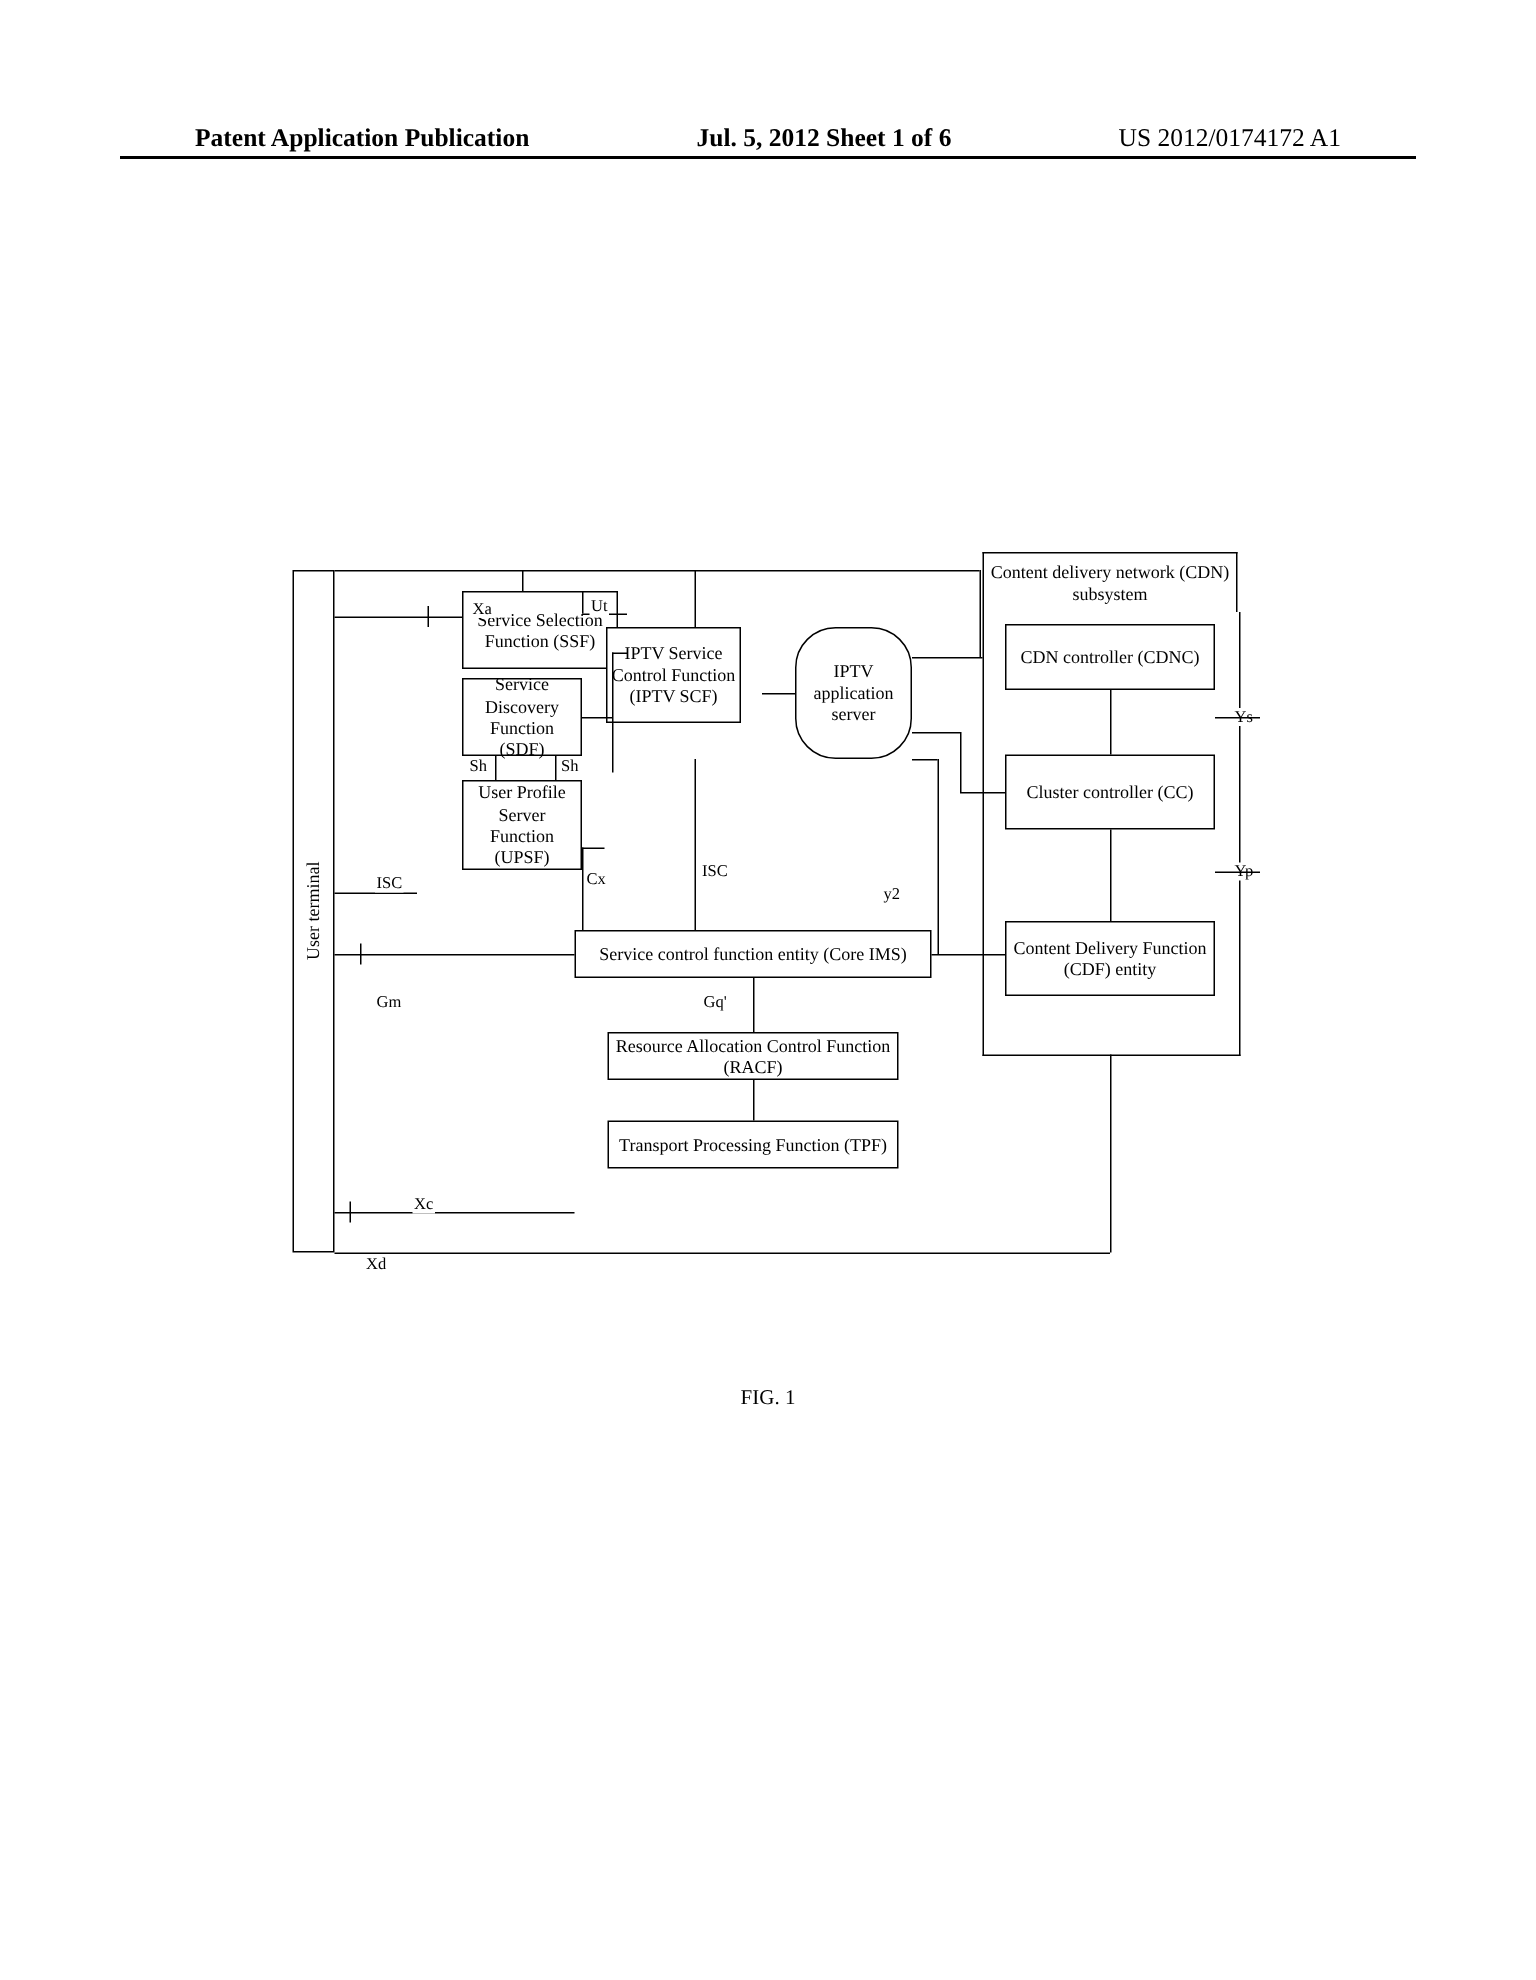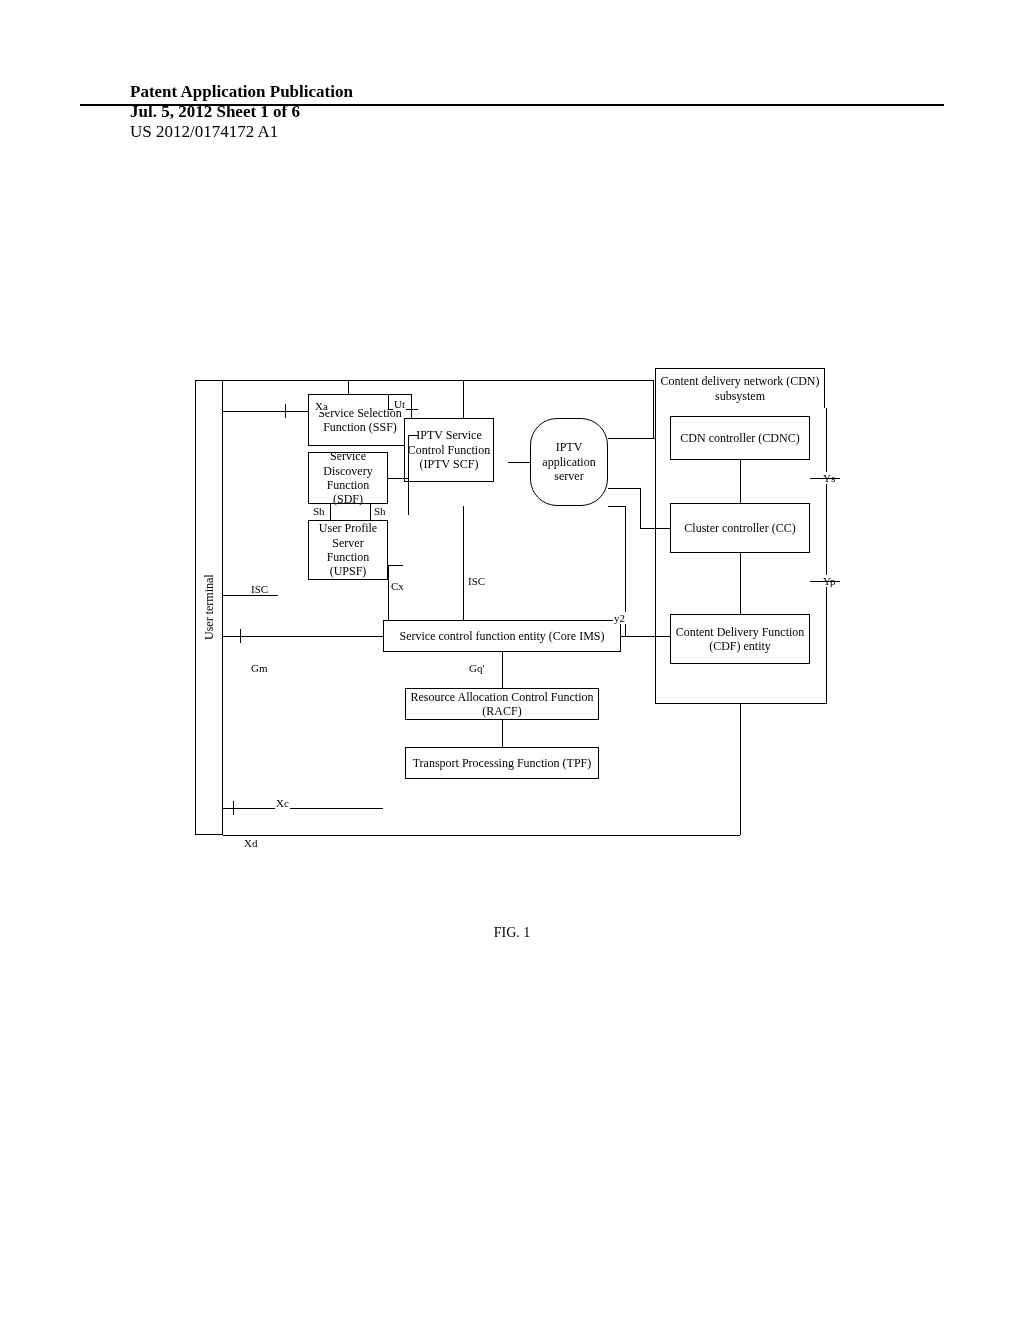--- a/index.html
+++ b/index.html
@@ -14,21 +14,20 @@
   .header {
     position: absolute;
     top: 82px;
     left: 0;
     width: 1024px;
     display: flex;
     justify-content: space-between;
     padding: 0 130px 0 130px;
     box-sizing: border-box;
     font-size: 17px;
-    flex-direction: column;
   }
   .header-left { font-weight: bold; }
   .header-center { font-weight: bold; }
   .header-right { }
   .header-rule {
     position: absolute;
     top: 104px;
     left: 80px;
     width: 864px;
     border-top: 2px solid #000;
@@ -172,21 +171,21 @@
   <div class="line vline" style="left:193px; top:185px; height:55px;"></div>
   <div class="line hline" style="left:193px; top:185px; width:15px;"></div>
   <div class="label" style="left:195px; top:200px;">Cx</div>
 
   <div class="line vline" style="left:268px; top:126px; height:114px;"></div>
   <div class="label" style="left:272px; top:195px;">ISC</div>
 
   <div class="line hline" style="left:426px; top:256px; width:49px;"></div>
   <div class="line vline" style="left:430px; top:126px; height:130px;"></div>
   <div class="line hline" style="left:413px; top:126px; width:17px;"></div>
-  <div class="label" style="left:418px; top:210px;margin-top:22px;">y2</div>
+  <div class="label" style="left:393px; top:210px;">y2</div>
 
   <div class="line hline" style="left:28px; top:215px; width:55px;"></div>
   <div class="label" style="left:55px; top:203px;">ISC</div>
 
   <div class="line hline" style="left:28px; top:256px; width:160px;"></div>
   <div class="label" style="left:55px; top:258px;margin-top:24px;">Gm</div>
 
   <div class="line vline" style="left:307px; top:272px; height:36px;"></div>
   <div class="label" style="left:273px; top:282px;">Gq'</div>
 

